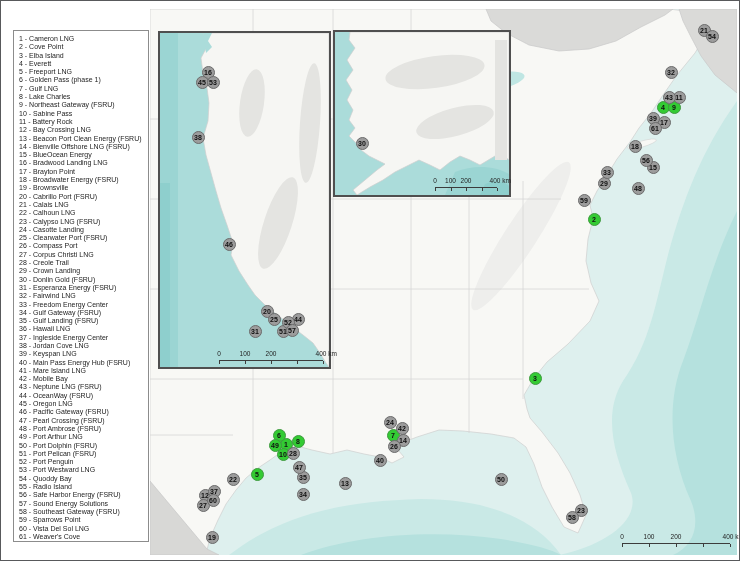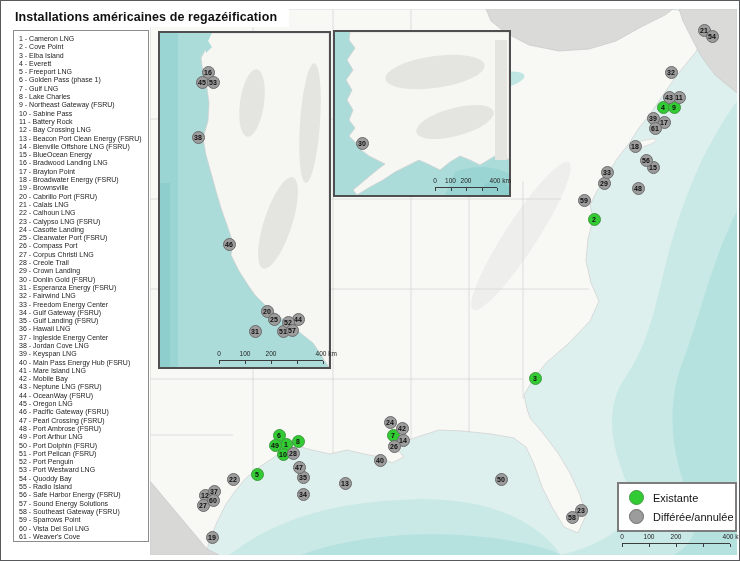--- a/index.html
+++ b/index.html
@@ -106,21 +106,20 @@
 
       <g fill="#dadad8" stroke="#c8c8c8" stroke-width="0.7">
         <path d="M485,8 L672,8 L664,14 L640,26 L615,40 L588,48 L558,50 L528,44 L505,32 L490,20 Z"></path>
         <path d="M678,8 L736,8 L736,92 L714,74 L700,55 L690,36 L682,20 Z"></path>
       </g>
 
       <path d="M149,480 L206,548 L218,554 L149,554 Z" fill="#d8d8d6" stroke="#c8c8c8" stroke-width="0.7"></path>
     </g>
   </svg>
 
-  <div class="map-title">Installations américaines de regazéification</div>
 
   <div class="facility-box">
     <ul>
         <li>1 - Cameron LNG</li>
         <li>2 - Cove Point</li>
         <li>3 - Elba Island</li>
         <li>4 - Everett</li>
         <li>5 - Freeport LNG</li>
         <li>6 - Golden Pass (phase 1)</li>
         <li>7 - Gulf LNG</li>
@@ -203,30 +202,20 @@
       <g fill="#e4e4e1">
         <ellipse cx="100" cy="40" rx="50" ry="16" transform="rotate(-8 100 40)"></ellipse>
         <ellipse cx="120" cy="90" rx="40" ry="14" transform="rotate(-15 120 90)"></ellipse>
         <rect x="160" y="8" width="12" height="120"></rect>
       </g>
       <path d="M120,140 C140,132 160,134 174,142 L174,163 L110,163 Z" fill="#9bd5d3"></path>
       <path d="M150,152 C160,148 170,150 174,154 L174,163 L145,163 Z" fill="#8ecfcd"></path>
     </svg>
   </div>
 
-  <div class="legend-box">
-    <div class="legend-row">
-      <span class="legend-dot existing"></span>
-      <span class="legend-label">Existante</span>
-    </div>
-    <div class="legend-row">
-      <span class="legend-dot deferred"></span>
-      <span class="legend-label">Différée/annulée</span>
-    </div>
-  </div>
 
   <div class="scale-bar" id="scalebar-main">
       <div class="sb-labels">
         <span style="left: 0%;">0</span>
         <span style="left: 25%;">100</span>
         <span style="left: 50%;">200</span>
         <span style="left: 100%;">400 km</span>
       </div>
       <div class="sb-line">
         <i style="left: 0%;"></i>

